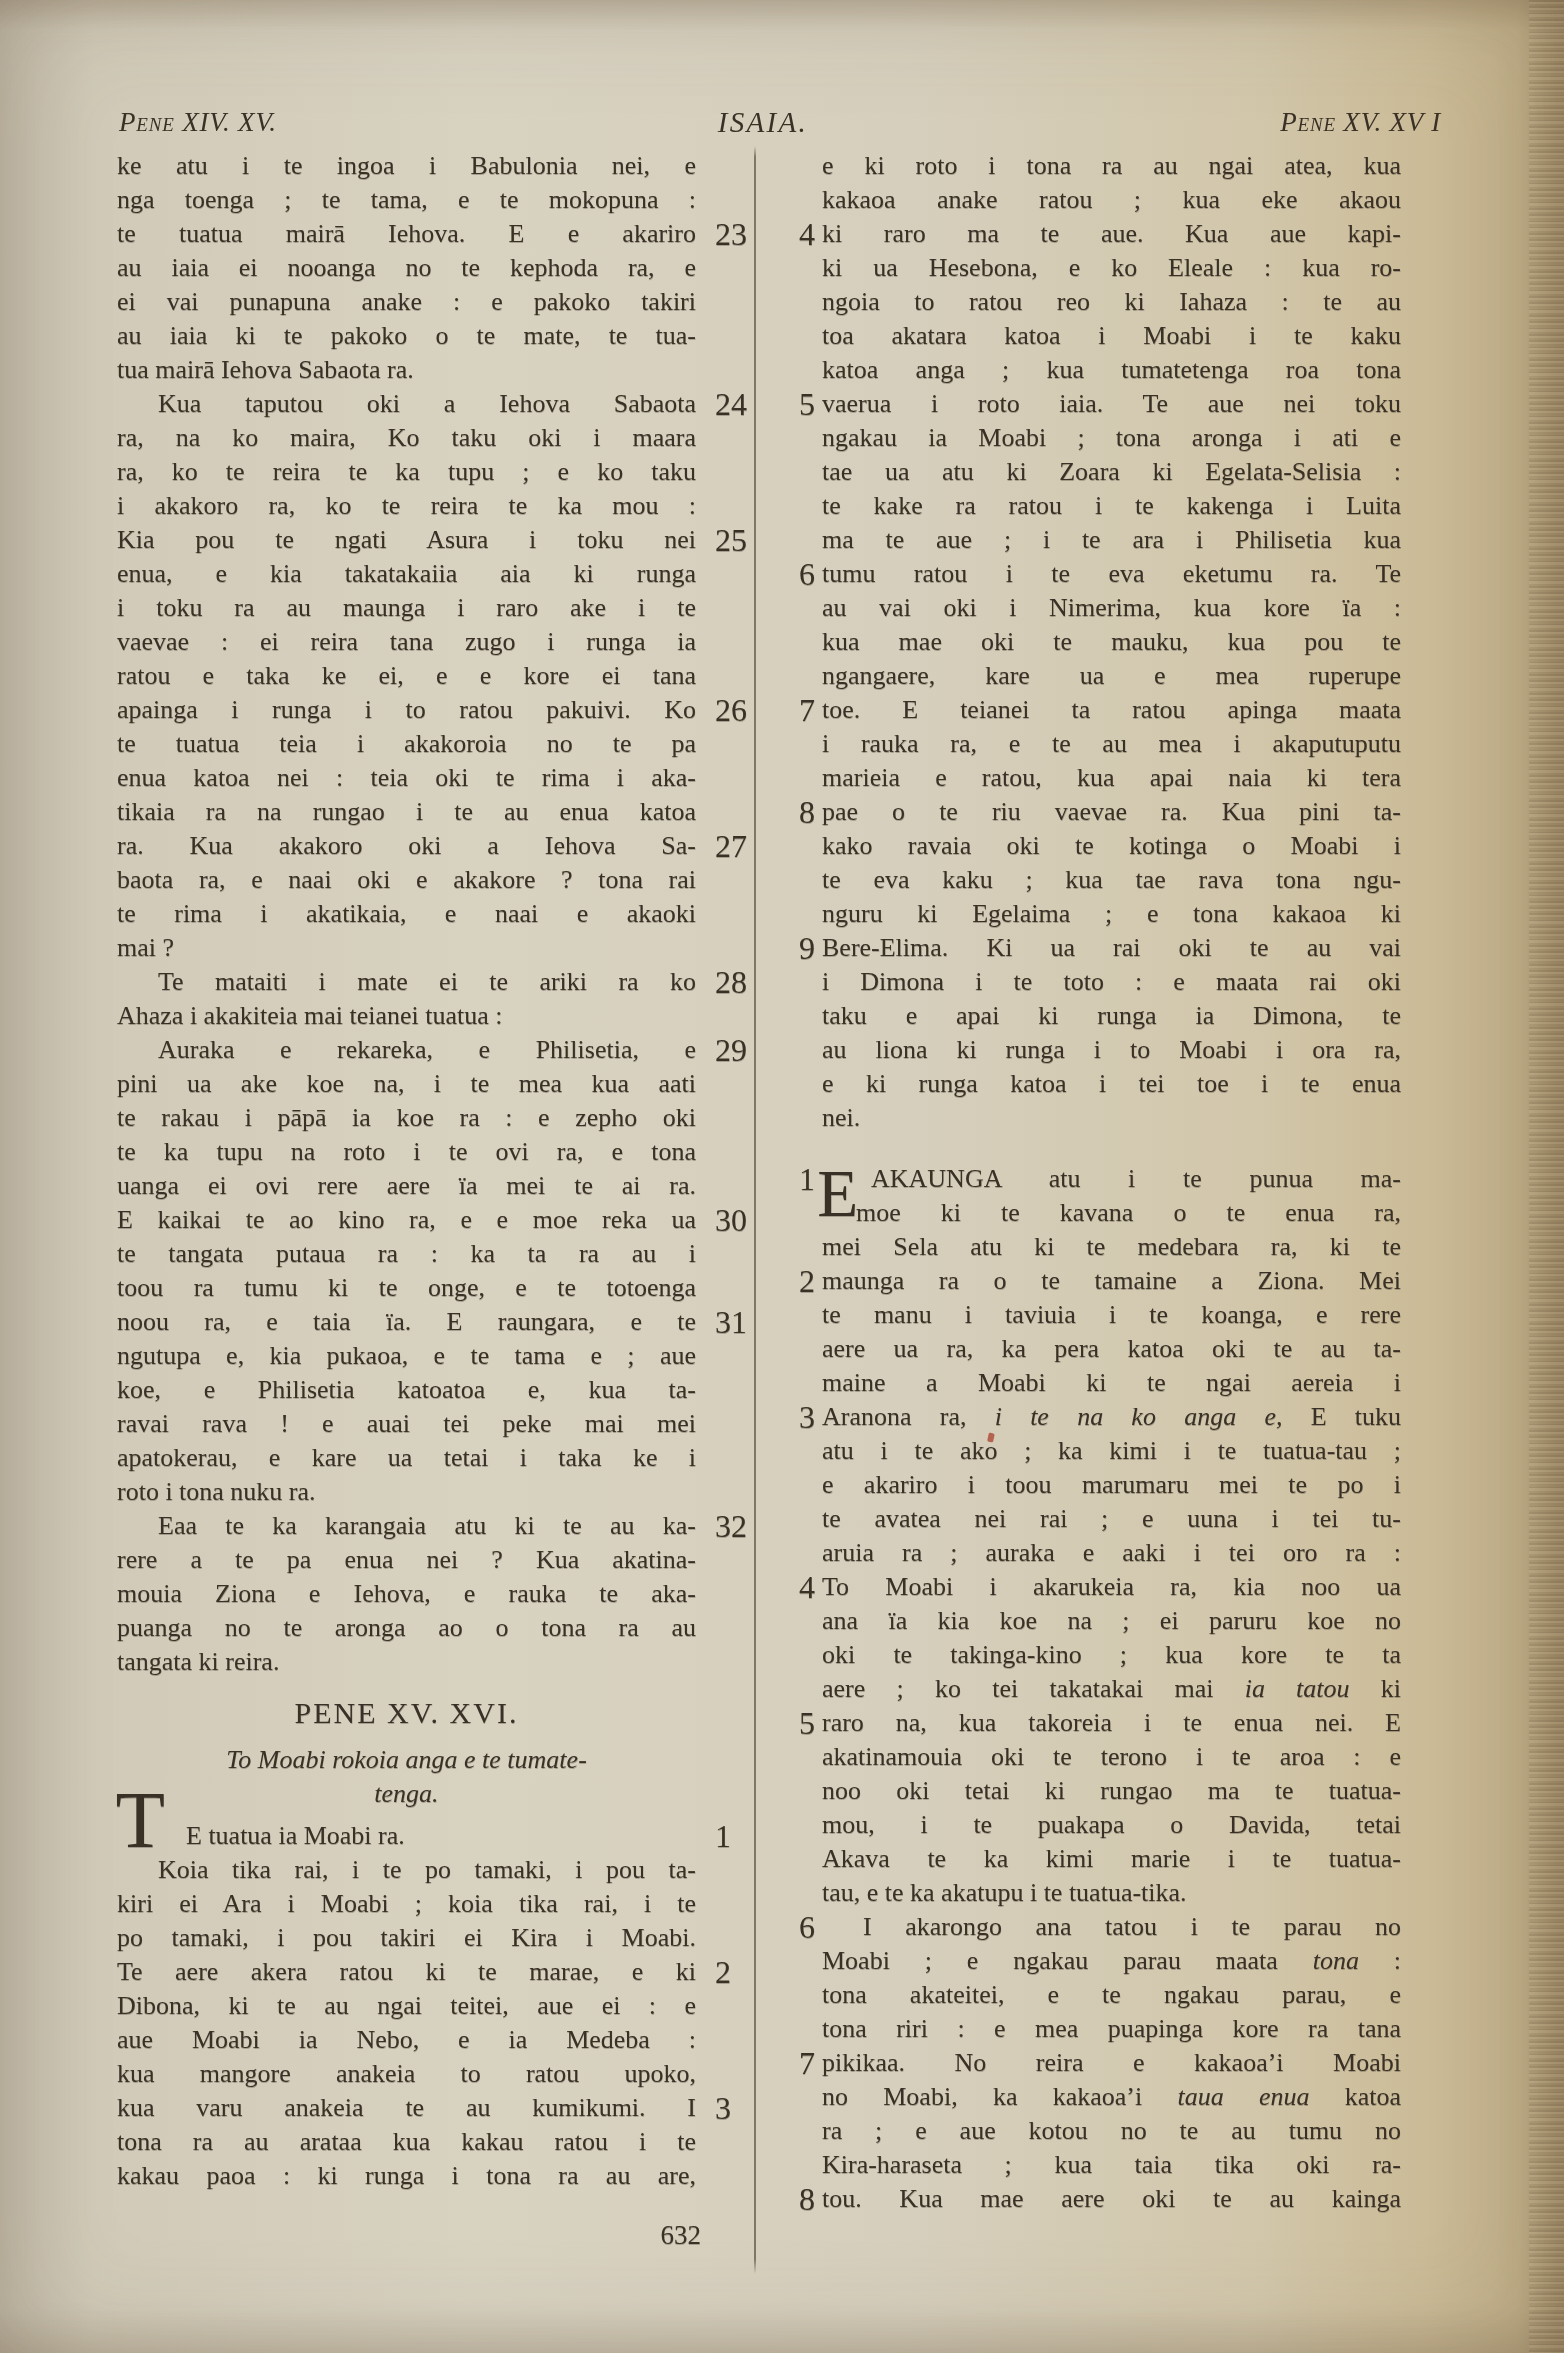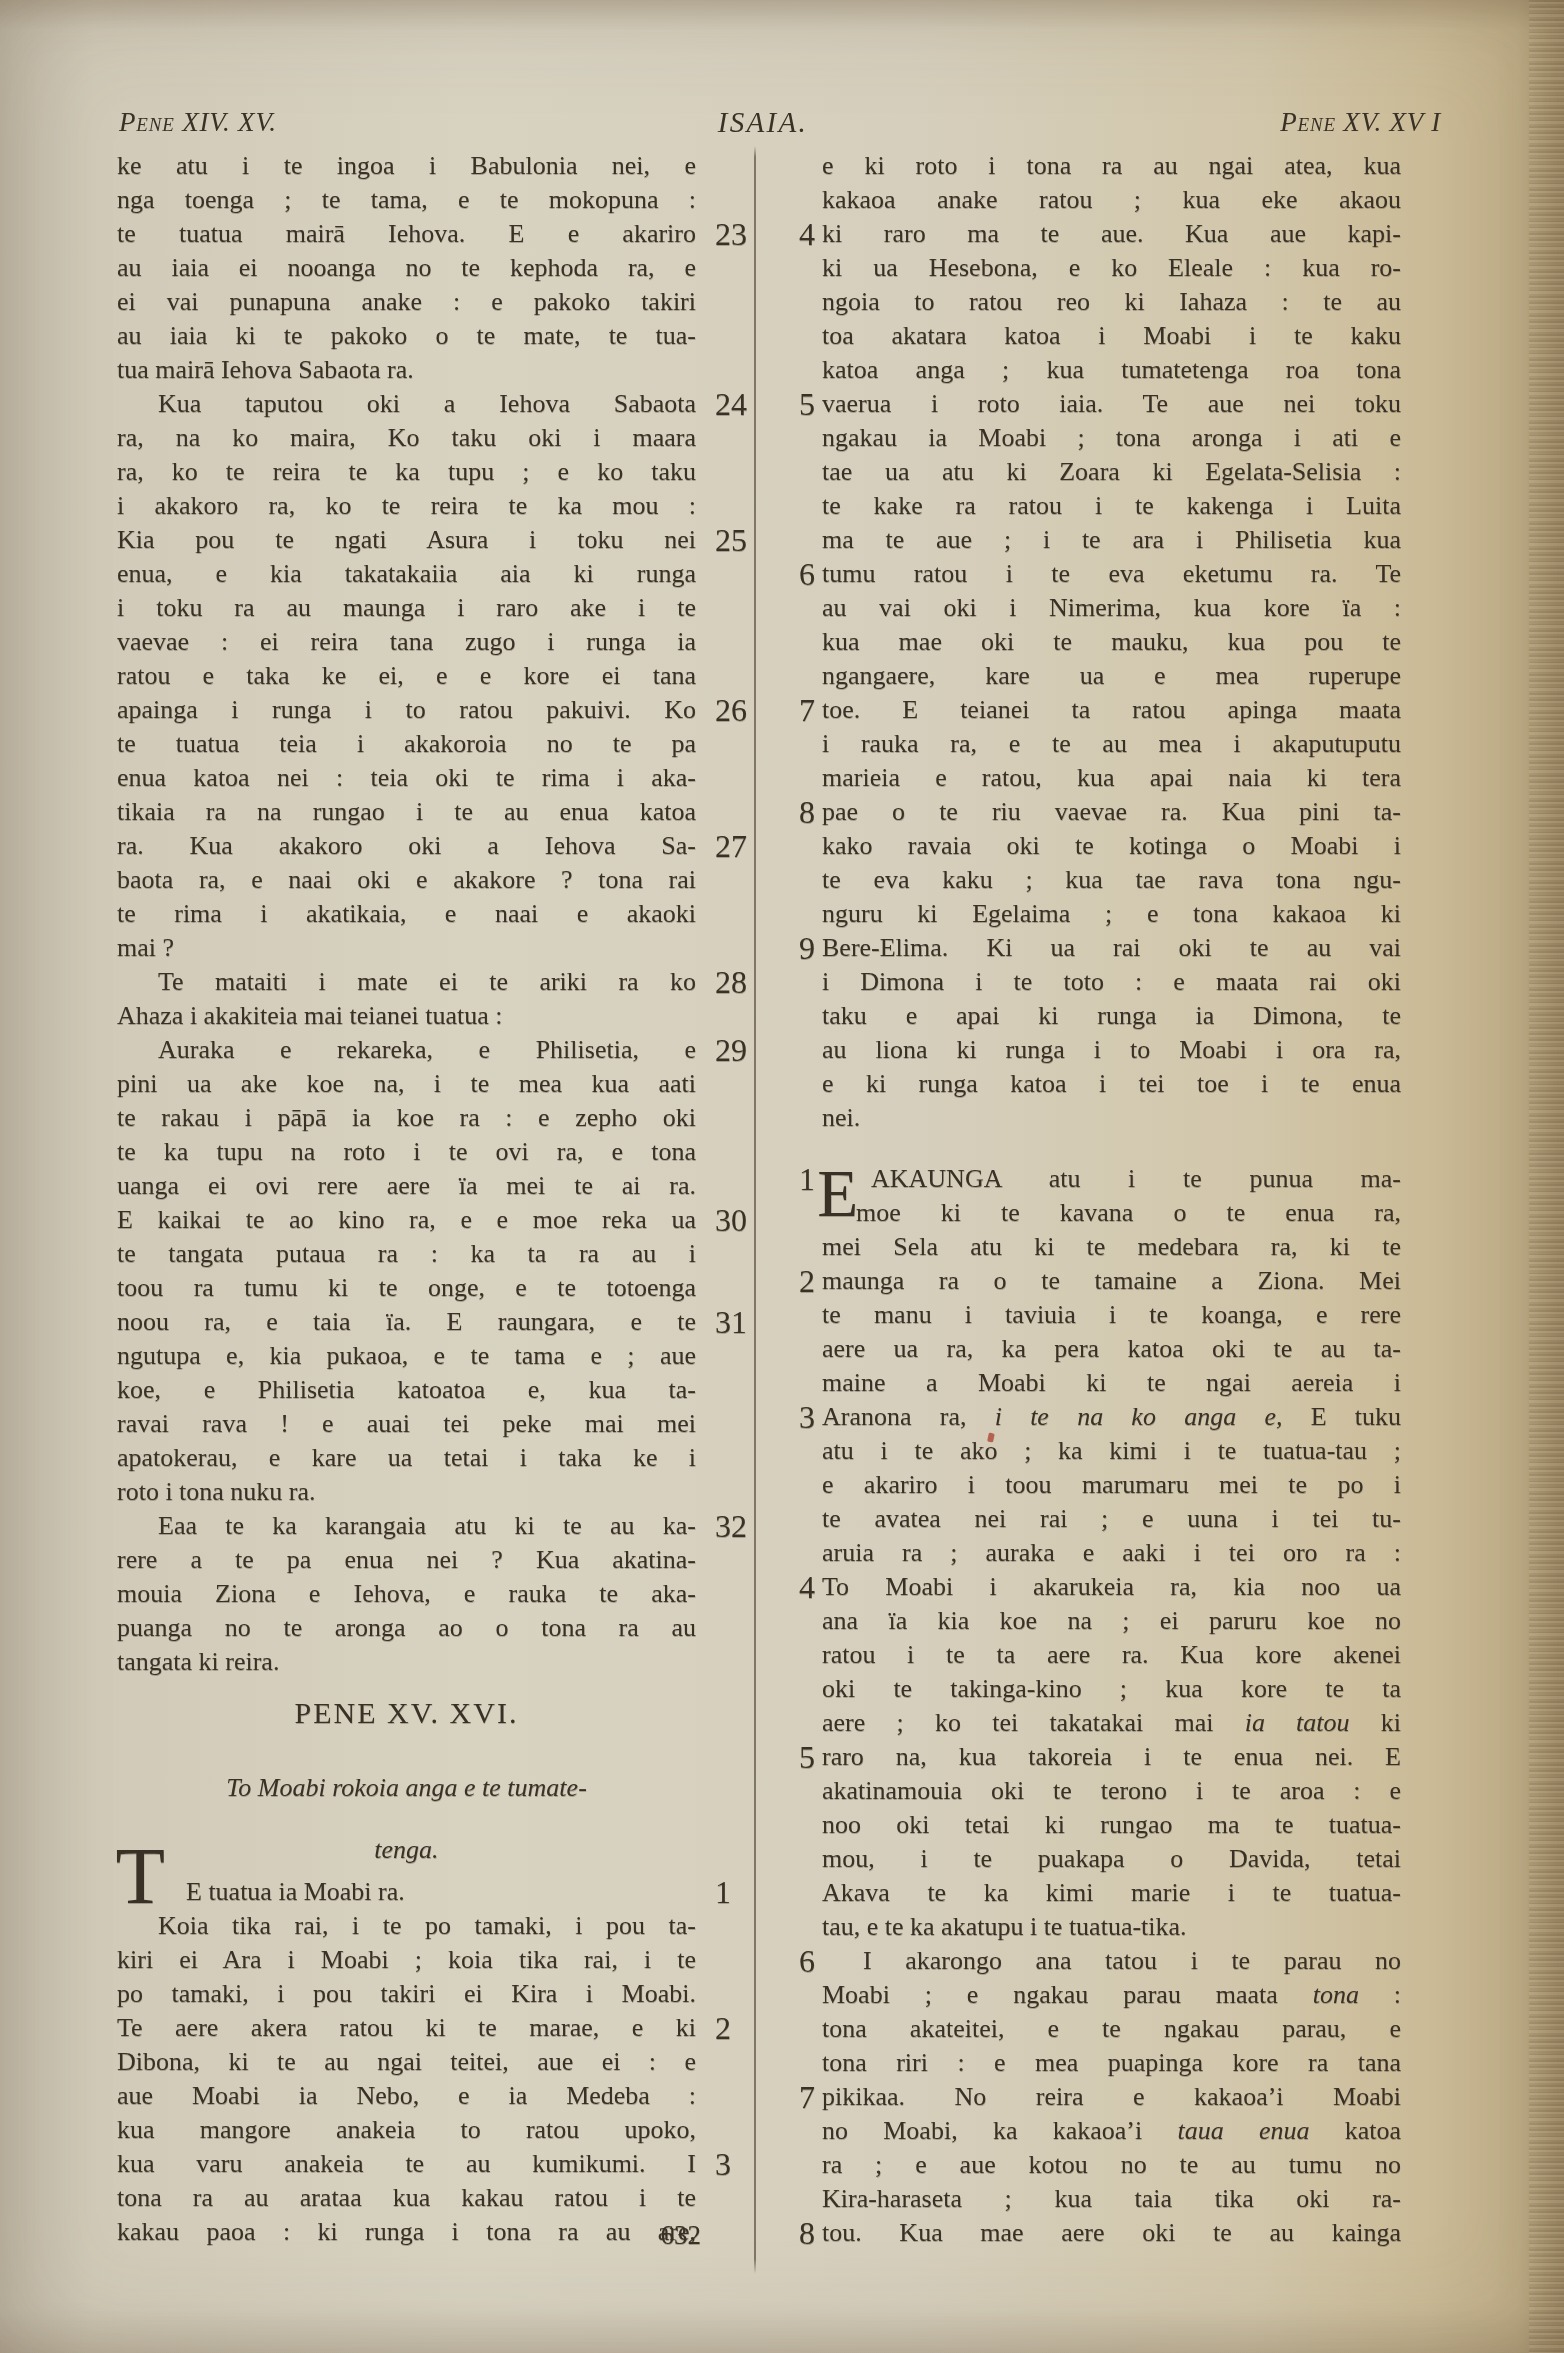--- a/index.html
+++ b/index.html
@@ -35,21 +35,21 @@
 
   .col{position:absolute; top:149px; width:579px;}
   .col-left{left:117px;}
   .col-right{left:822px;}
 
   .line{position:relative; height:34px; line-height:34px; font-size:26px;
         text-shadow:0.3px 0.5px 0.5px rgba(52,43,32,.30);}
   .t{display:block;}
   .j .t{text-align:justify; text-align-last:justify;}
   .pi .t{padding-left:41px;}
-  .ctr .t{text-align:center; text-align-last:center;margin-top:28px;}
+  .ctr .t{text-align:center; text-align-last:center;}
   .it .t{font-style:italic;}
   .h{height:39px; line-height:39px;}
   .h .t{font-size:30px; letter-spacing:2px; text-align:center; text-align-last:center;}
 
   .vnum{position:absolute; top:0; height:34px; line-height:34px; font-size:32px;}
   .col-left .vnum{left:598px; width:63px; text-align:left;}
   .col-right .vnum{left:-41px; width:34px; text-align:right;}
 
   .dcap{position:absolute; line-height:1; font-weight:normal;}
   .dct .t{padding-left:69px;}
@@ -609,25 +609,20 @@
         <span class="t">To Moabi i akarukeia ra, kia noo ua</span>
         <span class="vnum">4</span>
       </div>
       <div class="line j">
 
         <span class="t">ana ïa kia koe na ; ei paruru koe no</span>
 
       </div>
       <div class="line j">
 
-        <span class="t">ratou i te ta aere ra.  Kua kore akenei</span>
-
-      </div>
-      <div class="line j">
-
         <span class="t">oki te takinga-kino ; kua kore te ta</span>
 
       </div>
       <div class="line j">
 
         <span class="t"><span>aere ; ko tei takatakai mai </span><i>ia tatou</i><span> ki</span></span>
 
       </div>
       <div class="line j">
 

